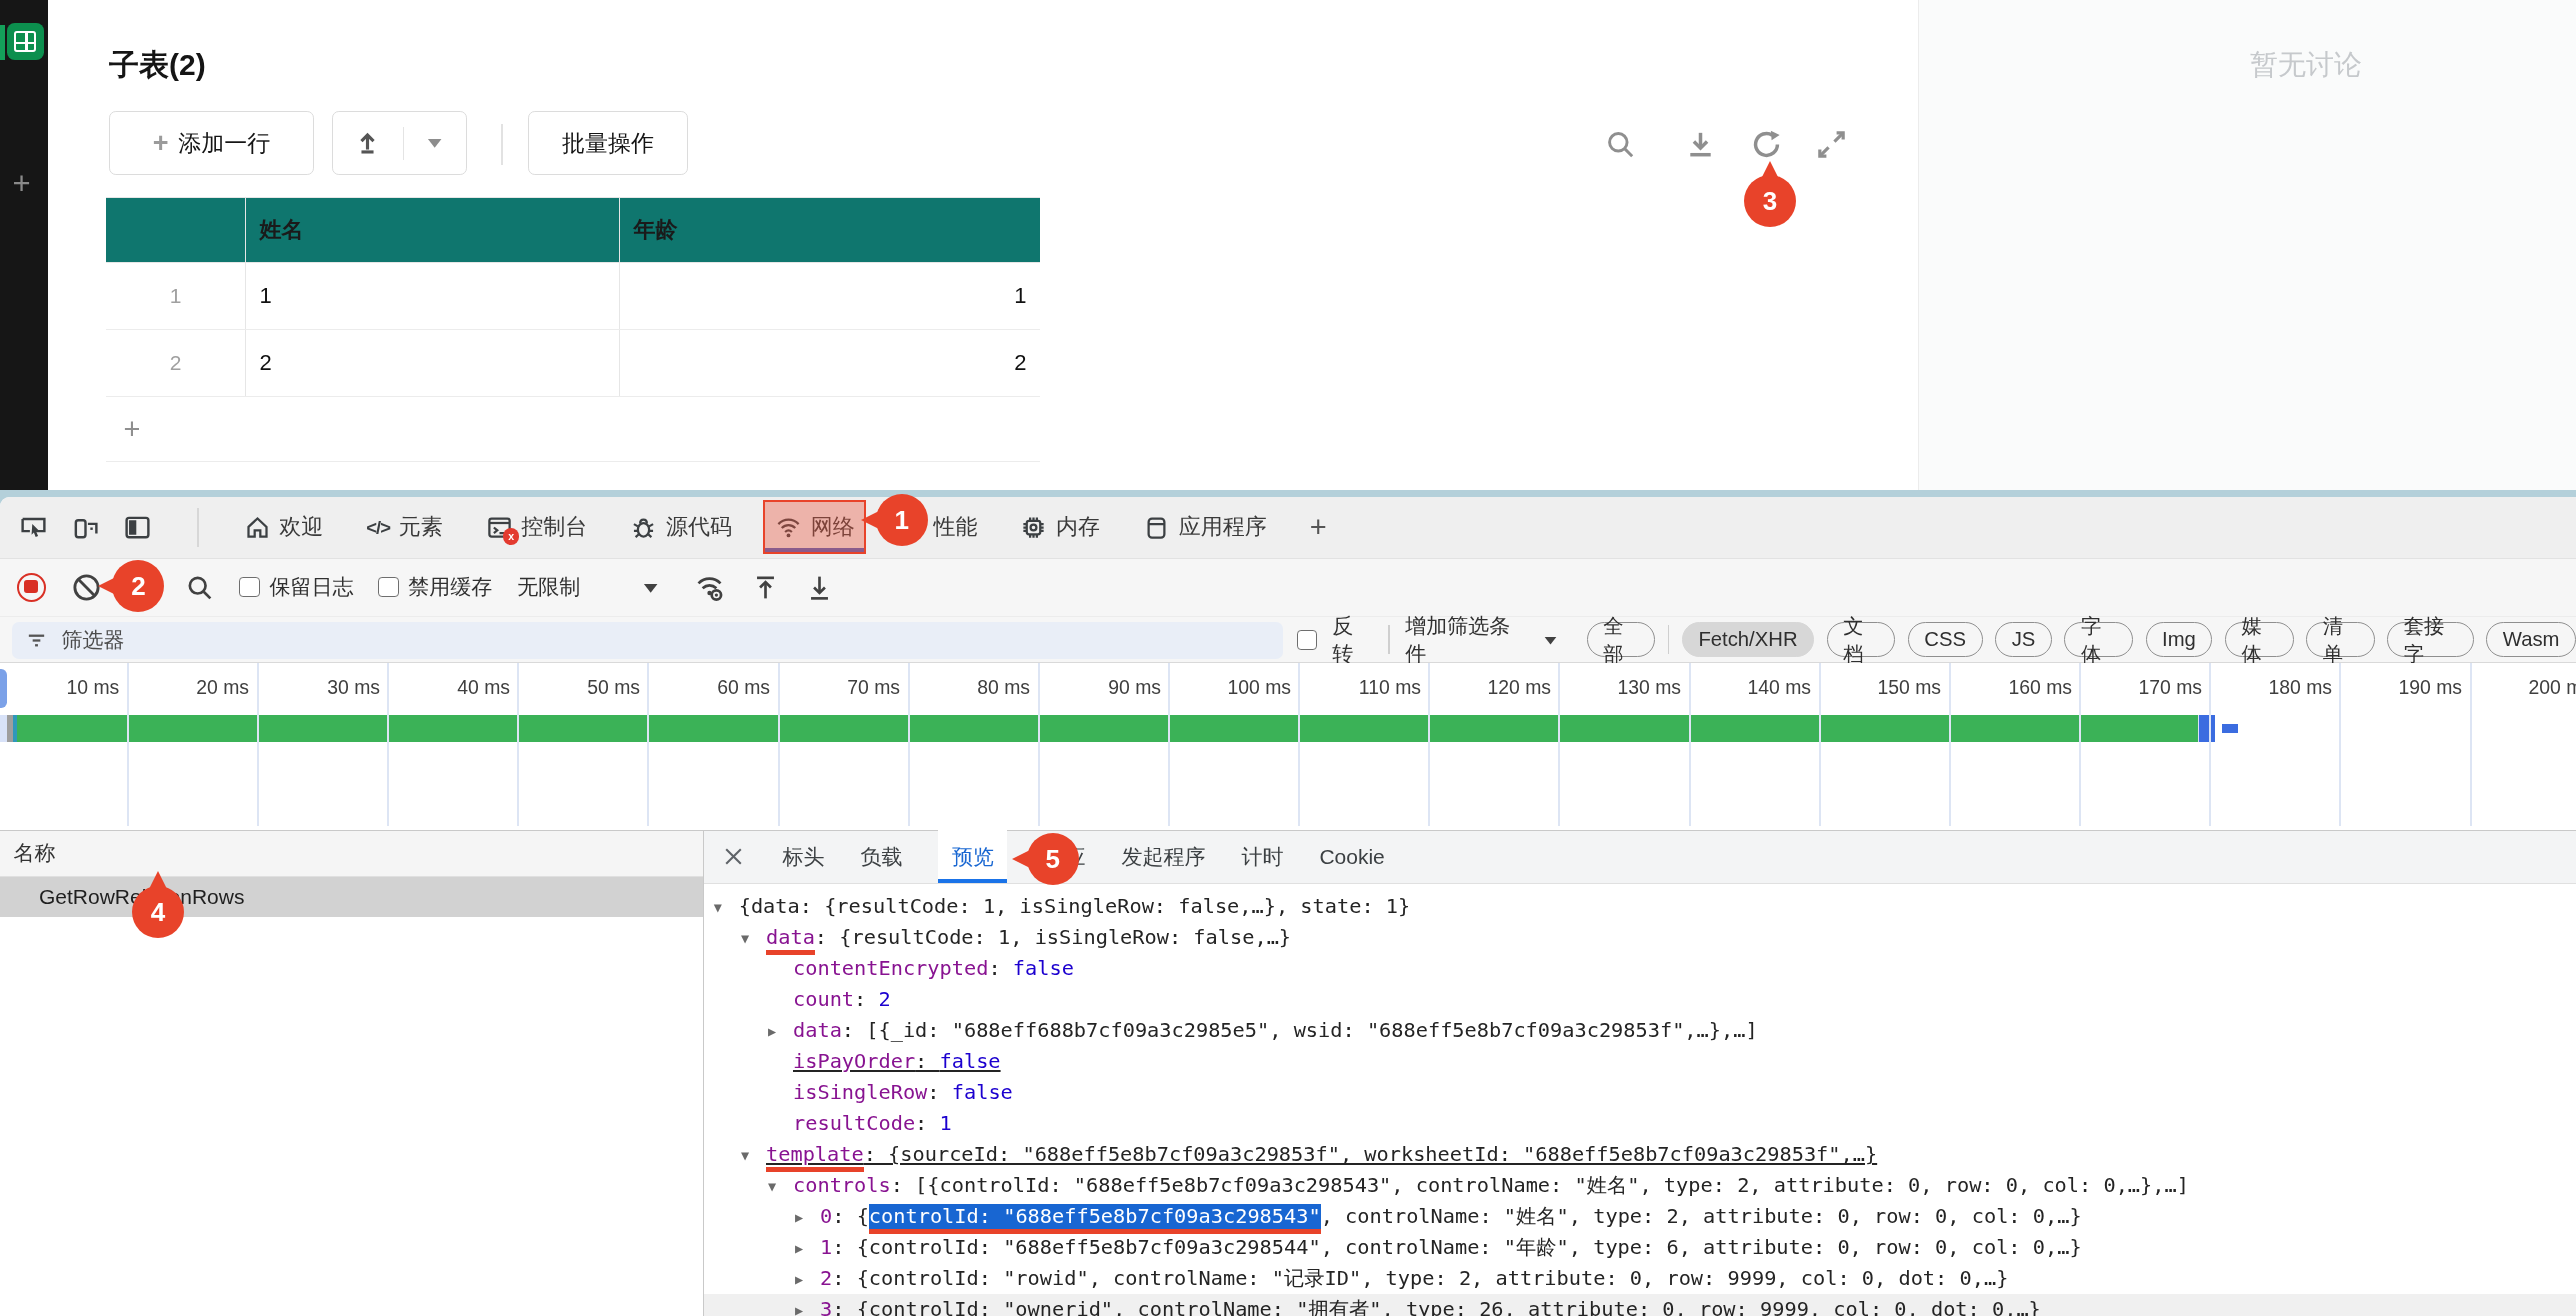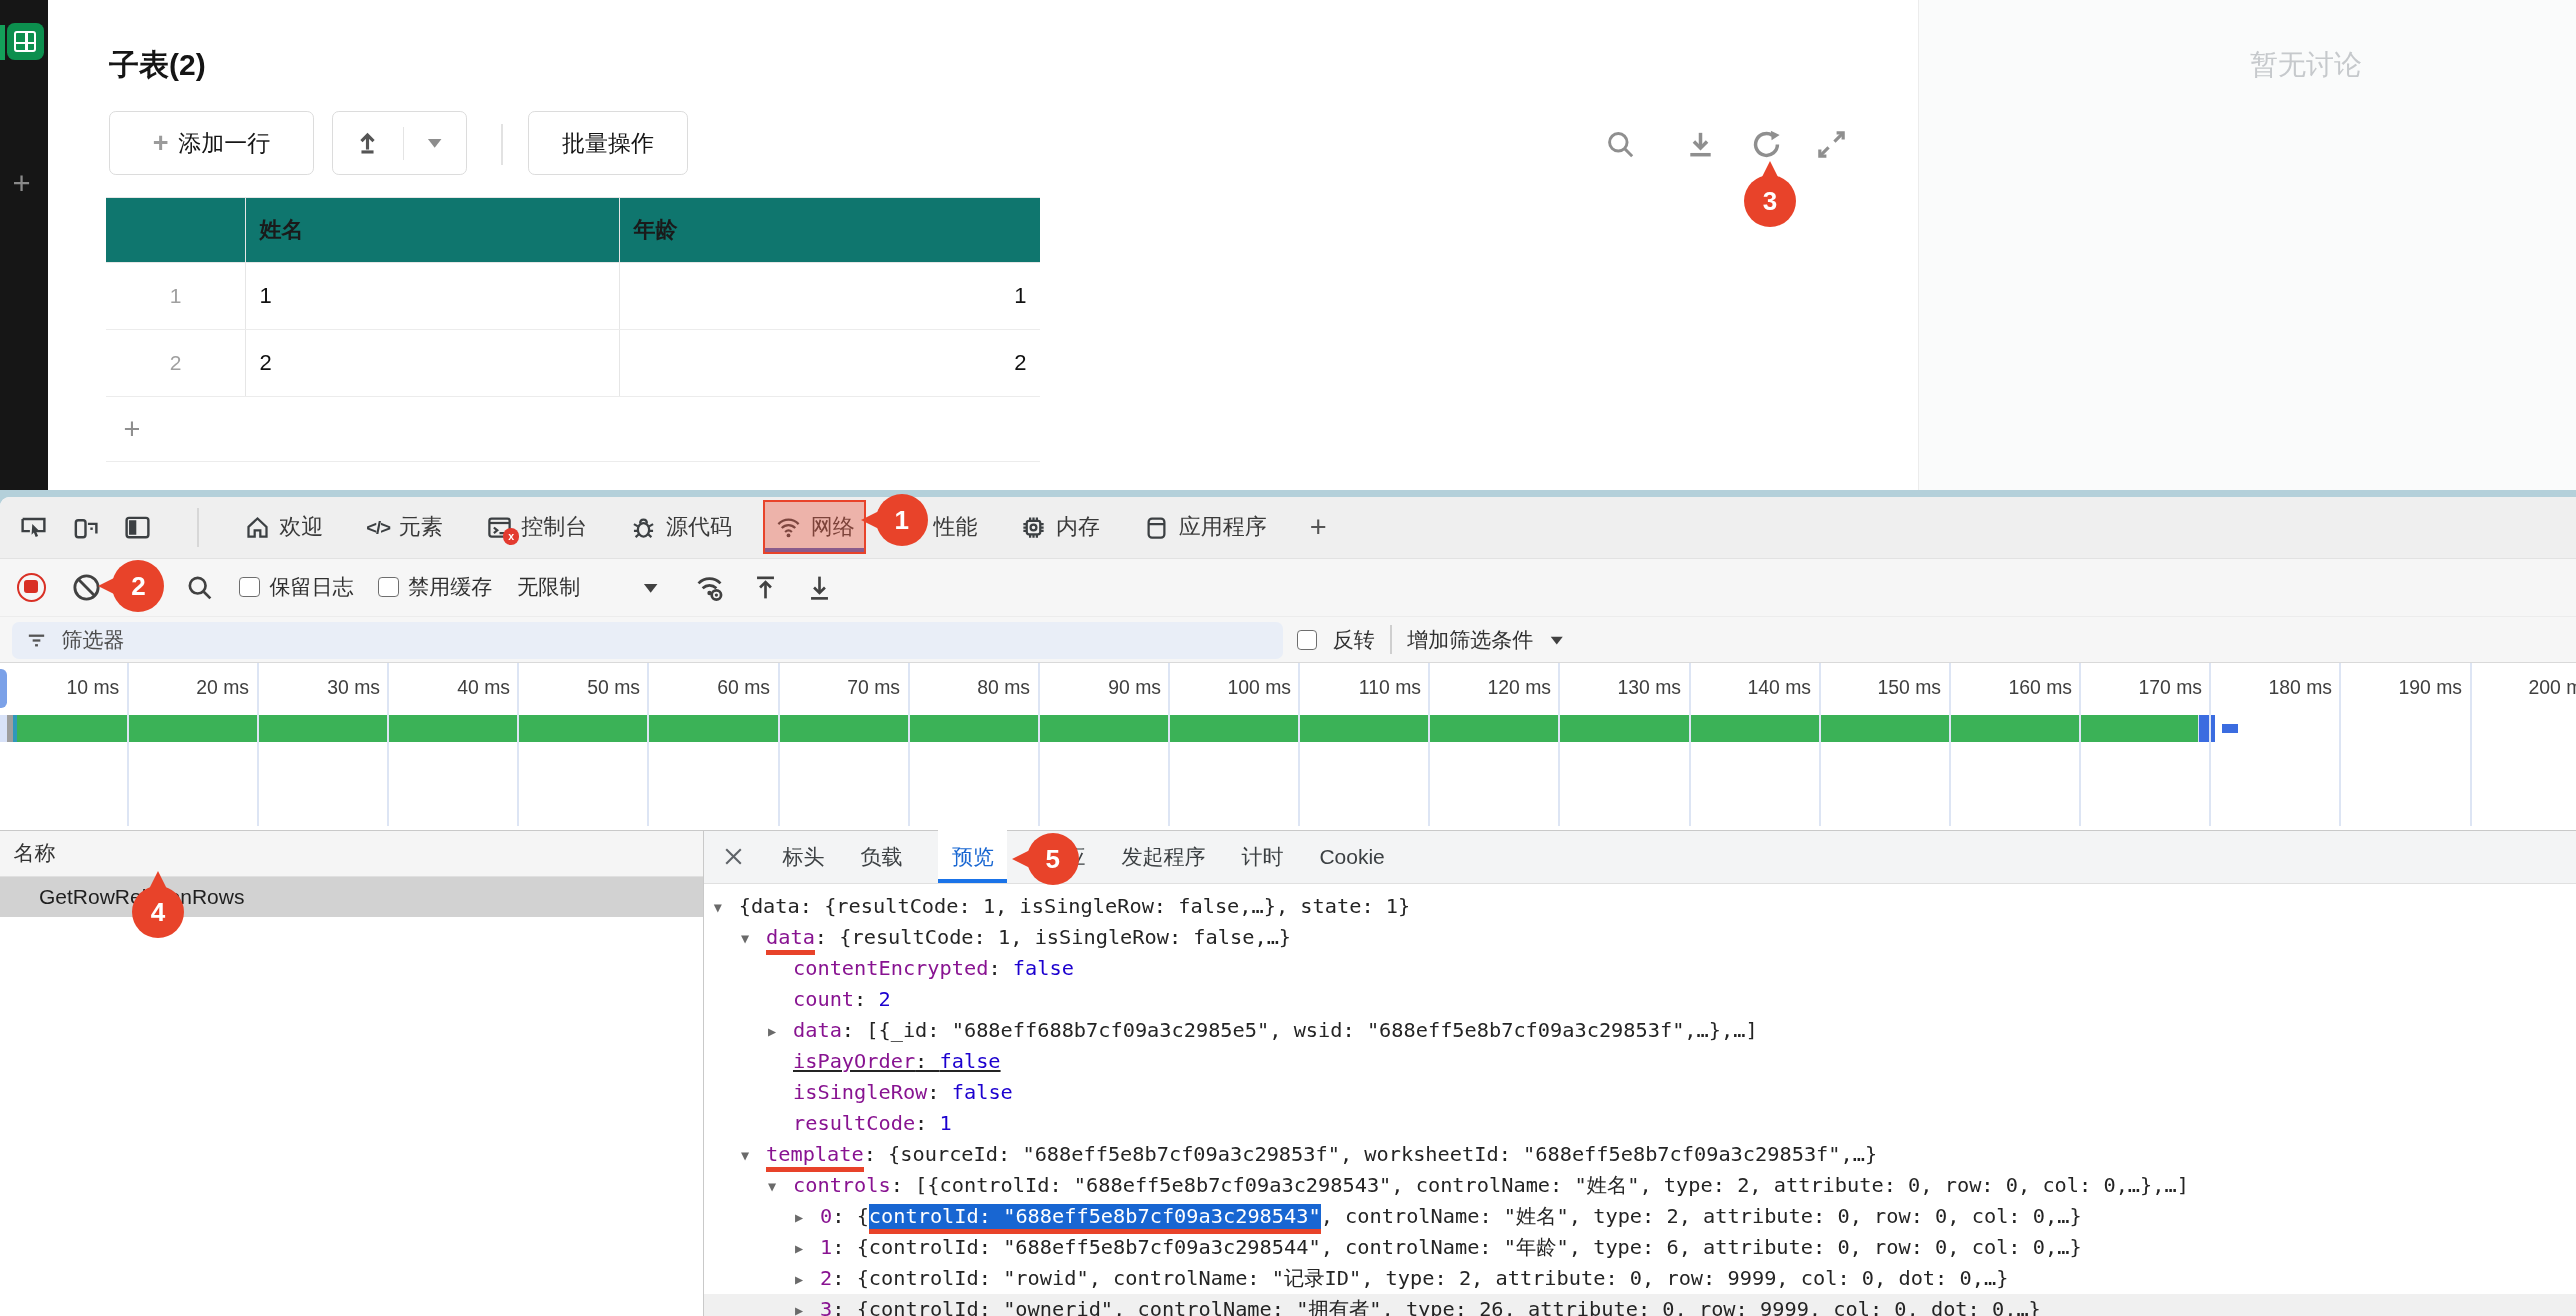--- a/index.html
+++ b/index.html
@@ -400,20 +400,34 @@
       <span class="ph">筛选器</span>
     </div>
     <div id="filtctl">
       <span class="cb"></span>
       <span class="t-label" style="margin-left:0">反转</span>
       <span class="vsep"></span>
       <span class="t-label" style="margin-left:0">增加筛选条件</span>
       <svg width="15.5" height="10.6" viewBox="0 0 18 12">
             <polygon points="2,2 16,2 9,11" fill="#414141"></polygon>
           </svg>
+      <span id="pills" style="display:flex;align-items:center;gap:12.6px;margin-left:13.5px">
+            <span class="pill">全部</span>
+            <span class="pillsep"></span>
+            <span class="pill sel">Fetch/XHR</span>
+            <span class="pill">文档</span>
+            <span class="pill">CSS</span>
+            <span class="pill">JS</span>
+            <span class="pill">字体</span>
+            <span class="pill">Img</span>
+            <span class="pill">媒体</span>
+            <span class="pill">清单</span>
+            <span class="pill">套接字</span>
+            <span class="pill">Wasm</span>
+          </span>
     </div>
   </div>
 
   <div id="timeline">
     <div id="lscroll"></div>
     <div id="band">
           <div class="seg" style="left: 6.8px; width: 5.8px; background: rgb(158, 158, 158);"></div>
           <div class="seg" style="left: 12.6px; width: 4.8px; background: rgb(47, 152, 186);"></div>
           <div class="seg" style="left: 17.4px; width: 2181px; background: rgb(59, 178, 87);"></div>
           <div class="seg" style="left: 2199px; width: 15.5px; background: rgb(59, 108, 224);"></div>
@@ -492,21 +506,21 @@
           </div>
       <div id="jsontree">
             <div class="jline" style="padding-left: 9.7px;"><span class="arrow">▼</span><span class="">{data: {resultCode: 1, isSingleRow: false,…}, state: 1}</span></div>
             <div class="jline" style="padding-left: 37px;"><span class="arrow">▼</span><span class="jkey ju">data</span><span class="">: {resultCode: 1, isSingleRow: false,…}</span></div>
             <div class="jline" style="padding-left: 64px;"><span class="arrow"></span><span class="jkey">contentEncrypted</span><span class="">: </span><span class="jnum">false</span></div>
             <div class="jline" style="padding-left: 64px;"><span class="arrow"></span><span class="jkey">count</span><span class="">: </span><span class="jnum">2</span></div>
             <div class="jline" style="padding-left: 64px;"><span class="arrow">▶</span><span class="jkey">data</span><span class="">: [{_id: "688eff688b7cf09a3c2985e5", wsid: "688eff5e8b7cf09a3c29853f",…},…]</span></div>
             <div class="jline" style="padding-left: 64px; text-decoration: underline;"><span class="arrow"></span><span class="jkey">isPayOrder</span><span class="">: </span><span class="jnum">false</span></div>
             <div class="jline" style="padding-left: 64px;"><span class="arrow"></span><span class="jkey">isSingleRow</span><span class="">: </span><span class="jnum">false</span></div>
             <div class="jline" style="padding-left: 64px;"><span class="arrow"></span><span class="jkey">resultCode</span><span class="">: </span><span class="jnum">1</span></div>
-            <div class="jline" style="padding-left: 37px;"><span class="arrow">▼</span><span class="jkey ju">template</span><span class="">: {sourceId: "688eff5e8b7cf09a3c29853f", worksheetId: "688eff5e8b7cf09a3c29853f",…}</span></div>
+            <div class="jline" style="padding-left: 37px; text-decoration: underline;"><span class="arrow">▼</span><span class="jkey ju">template</span><span class="">: {sourceId: "688eff5e8b7cf09a3c29853f", worksheetId: "688eff5e8b7cf09a3c29853f",…}</span></div>
             <div class="jline" style="padding-left: 64px;"><span class="arrow">▼</span><span class="jkey">controls</span><span class="">: [{controlId: "688eff5e8b7cf09a3c298543", controlName: "姓名", type: 2, attribute: 0, row: 0, col: 0,…},…]</span></div>
             <div class="jline" style="padding-left: 91px;"><span class="arrow">▶</span><span class="jkey">0</span><span class="">: {</span><span class="jhl ju">controlId: "688eff5e8b7cf09a3c298543"</span><span class="">, controlName: "姓名", type: 2, attribute: 0, row: 0, col: 0,…}</span></div>
             <div class="jline" style="padding-left: 91px;"><span class="arrow">▶</span><span class="jkey">1</span><span class="">: {controlId: "688eff5e8b7cf09a3c298544", controlName: "年龄", type: 6, attribute: 0, row: 0, col: 0,…}</span></div>
             <div class="jline" style="padding-left: 91px;"><span class="arrow">▶</span><span class="jkey">2</span><span class="">: {controlId: "rowid", controlName: "记录ID", type: 2, attribute: 0, row: 9999, col: 0, dot: 0,…}</span></div>
             <div class="jline" style="padding-left: 91px; background: rgb(240, 240, 240);"><span class="arrow">▶</span><span class="jkey">3</span><span class="">: {controlId: "ownerid", controlName: "拥有者", type: 26, attribute: 0, row: 9999, col: 0, dot: 0,…}</span></div>
           </div>
     </div>
   </div>
  </div>
 </div>

